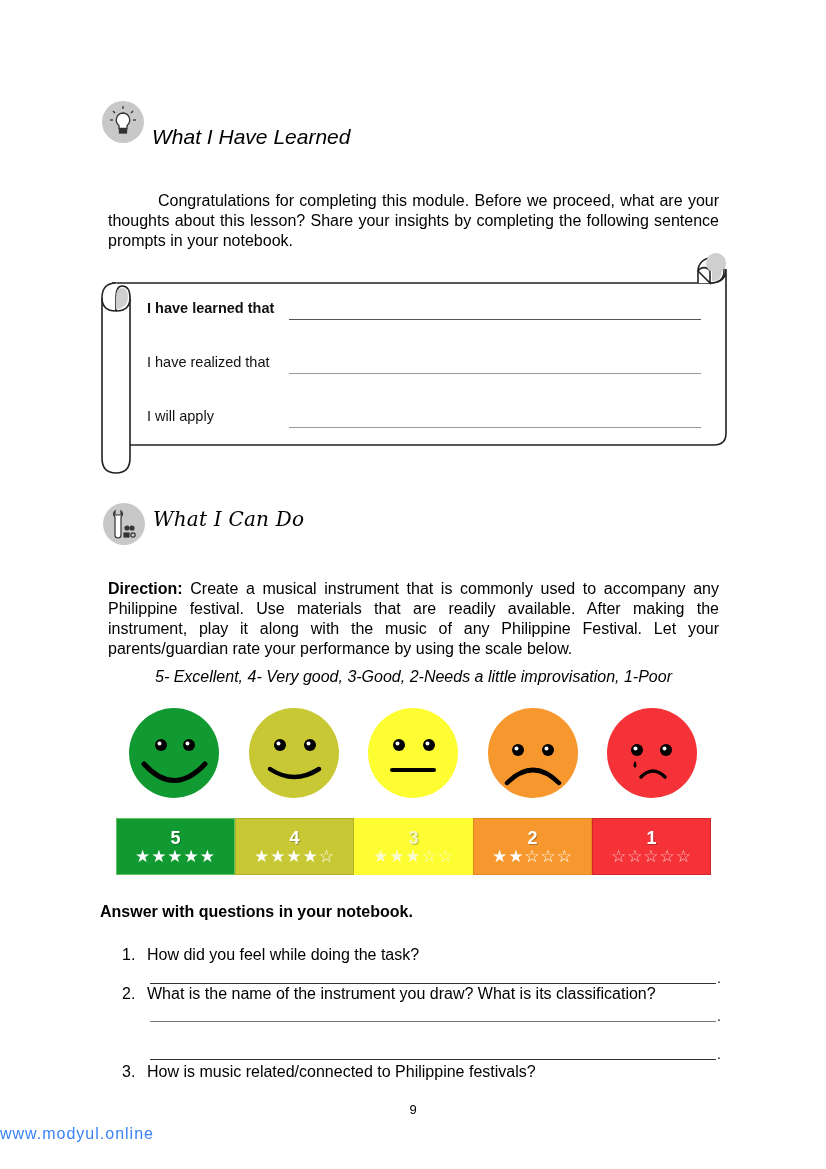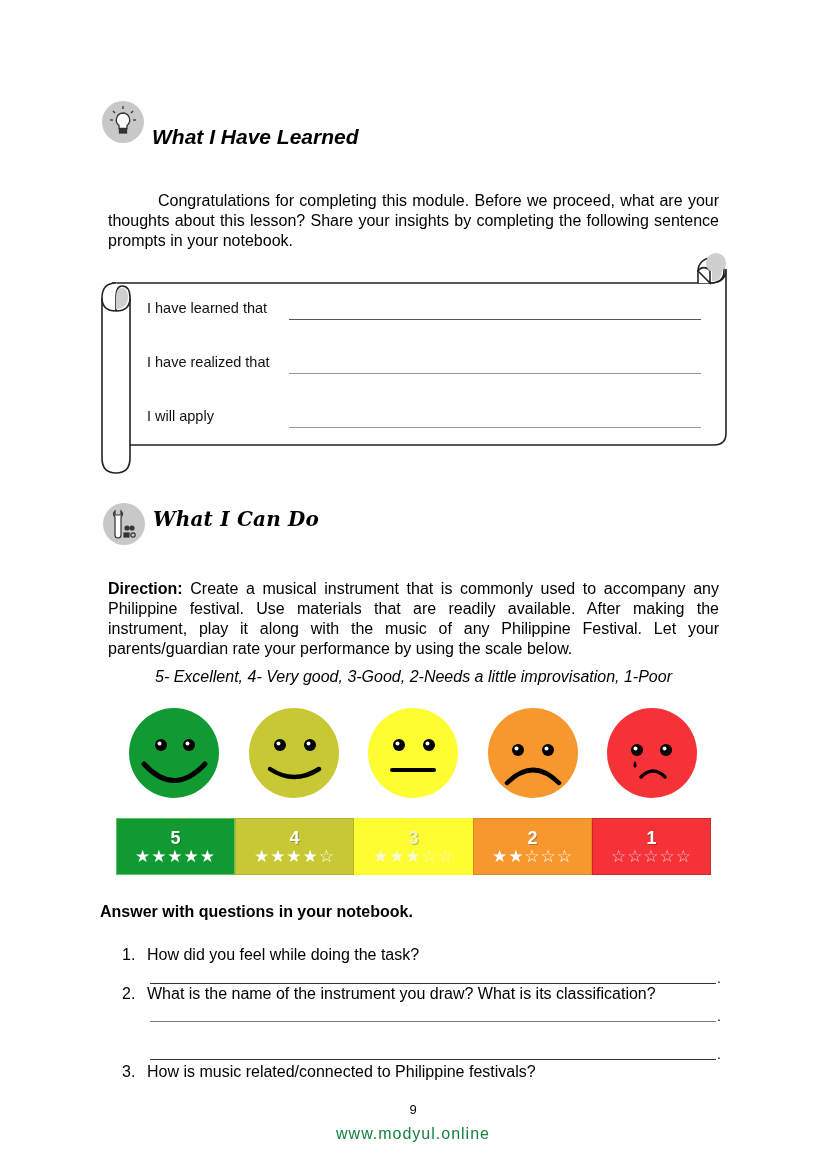--- a/index.html
+++ b/index.html
@@ -2,21 +2,21 @@
 <html><head>
 <meta charset="utf-8">
 <style>
   html, body { margin: 0; padding: 0; background: #ffffff; }
   body { width: 826px; height: 1169px; position: relative; overflow: hidden;
          font-family: "Liberation Sans", sans-serif; color: #000; }
 
   .icon-circle { position: absolute; width: 42px; height: 42px; border-radius: 50%;
                  background: #c8c8c8; }
   .section-title { position: absolute; font-family: "Liberation Sans", sans-serif;
-                   font-weight: bold; font-style: italic; font-size: 21px; }
+                   font-weight: normal; font-style: italic; font-size: 21px; }
   .section-title.serif { font-family: "DejaVu Serif", serif; font-size: 20px; letter-spacing: 0.2px; }
 
   .para { position: absolute; left: 100px; width: 627px; font-size: 16px; line-height: 20px;
           text-align: justify; }
   .para p { margin: 8px; }
   .indent { text-indent: 50px; }
 
   .scroll-svg { position: absolute; left: 98px; top: 253px; }
   .prompt-label { position: absolute; left: 147px; font-size: 14.5px; color: #111; }
   .prompt-line { position: absolute; left: 289px; width: 412px; height: 0;
@@ -34,22 +34,22 @@
   .rating-stars { color: #fff; font-size: 17px; line-height: 18px; letter-spacing: 1px; }
 
   .q-heading { position: absolute; left: 100px; top: 903px; font-weight: bold; font-size: 16px; }
   .q-item { position: absolute; left: 122px; font-size: 16px; }
   .q-num { display: inline-block; width: 25px; }
   .q-line { position: absolute; left: 150px; width: 566px; border-top: 1px solid #333; }
   .q-dot { position: absolute; left: 717px; font-size: 14px; }
 
   .page-num { position: absolute; left: 0; width: 826px; text-align: center; top: 1102px;
               font-size: 13px; }
-  .watermark { position: absolute; left: 0; width: 826px; text-align: center; top: 1125px;
-               font-size: 16px; color: #15803d; letter-spacing: 1px; }
+  .watermark { position: absolute; left: 0; width: 826px; top: 1125px;
+               font-size: 16px; color: #3b82f6; letter-spacing: 1px; }
 </style>
 </head>
 <body>
 
 <div class="icon-circle" style="left:102px; top:101px;">
   <svg width="42" height="42" viewBox="0 0 42 42">
     <g stroke="#333" stroke-width="1.3" fill="none">
       <path d="M21 12 a7 7 0 0 1 4 12.5 v3 h-8 v-3 a7 7 0 0 1 4 -12.5z" fill="#fff"></path>
       <rect x="17.5" y="28" width="7" height="4" fill="#333"></rect>
       <line x1="21" y1="5" x2="21" y2="8"></line>
@@ -74,21 +74,21 @@
     <path d="M600 30 V18 A13 13 0 1 1 626 18 Q626 30 612 30" fill="#fff"></path>
     <path d="M612 30 V18 A7 7 0 0 0 600 18 Z" fill="none"></path>
     <path d="M612 18 A10 10 0 1 1 624 18 Q624 28 614 28 V18Z" fill="#cfcfcf" stroke="none"></path>
 
     <path d="M18 30 Q4 30 4 45 V205 Q4 220 18 220 Q32 220 32 205 V45" fill="#fff"></path>
     <path d="M4 45 Q4 58 18 58 Q32 58 32 45 Q32 33 24 33 Q18 33 18 45 V58" fill="#fff"></path>
     <path d="M18 56 V44 Q18 35 24 35 Q30 35 30 44 Q30 54 20 56 Z" fill="#cfcfcf" stroke="none"></path>
   </g>
 </svg>
 
-<div class="prompt-label" style="top:300px;">I have learned that</div>
+<div class="prompt-label" style="top:300px;font-weight:bold;">I have learned that</div>
 <div class="prompt-line" style="top:319px;"></div>
 <div class="prompt-label" style="top:354px;">I have realized that</div>
 <div class="prompt-line" style="top:373px; border-color:#999;"></div>
 <div class="prompt-label" style="top:408px;">I will apply</div>
 <div class="prompt-line" style="top:427px; border-color:#999;"></div>
 
 <div class="icon-circle" style="left:103px; top:503px;">
   <svg width="42" height="42" viewBox="0 0 42 42">
     <g stroke="#333" stroke-width="1.2" fill="none">
       <path d="M12 8 q-3 3 0 6 v18 q0 3 3 3 q3 0 3 -3 v-18 q3 -3 0 -6 v4 h-6z" fill="#fff"></path>

